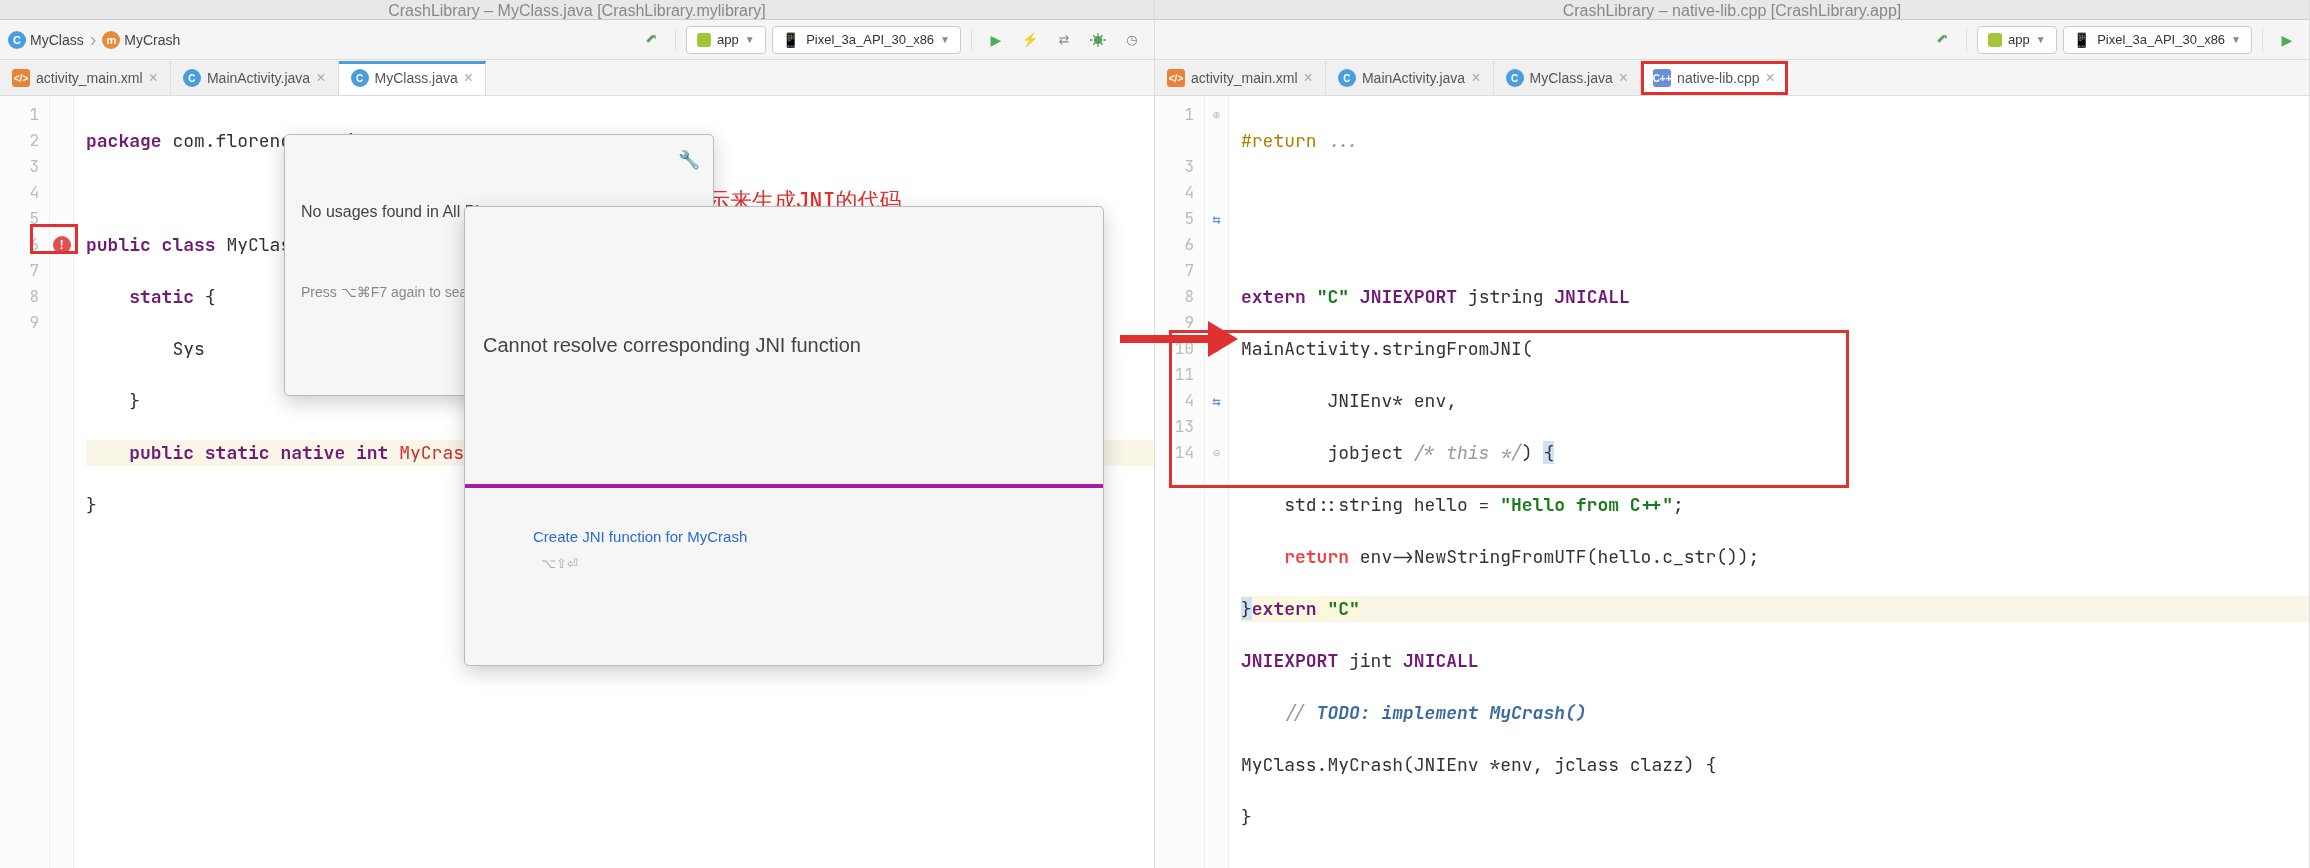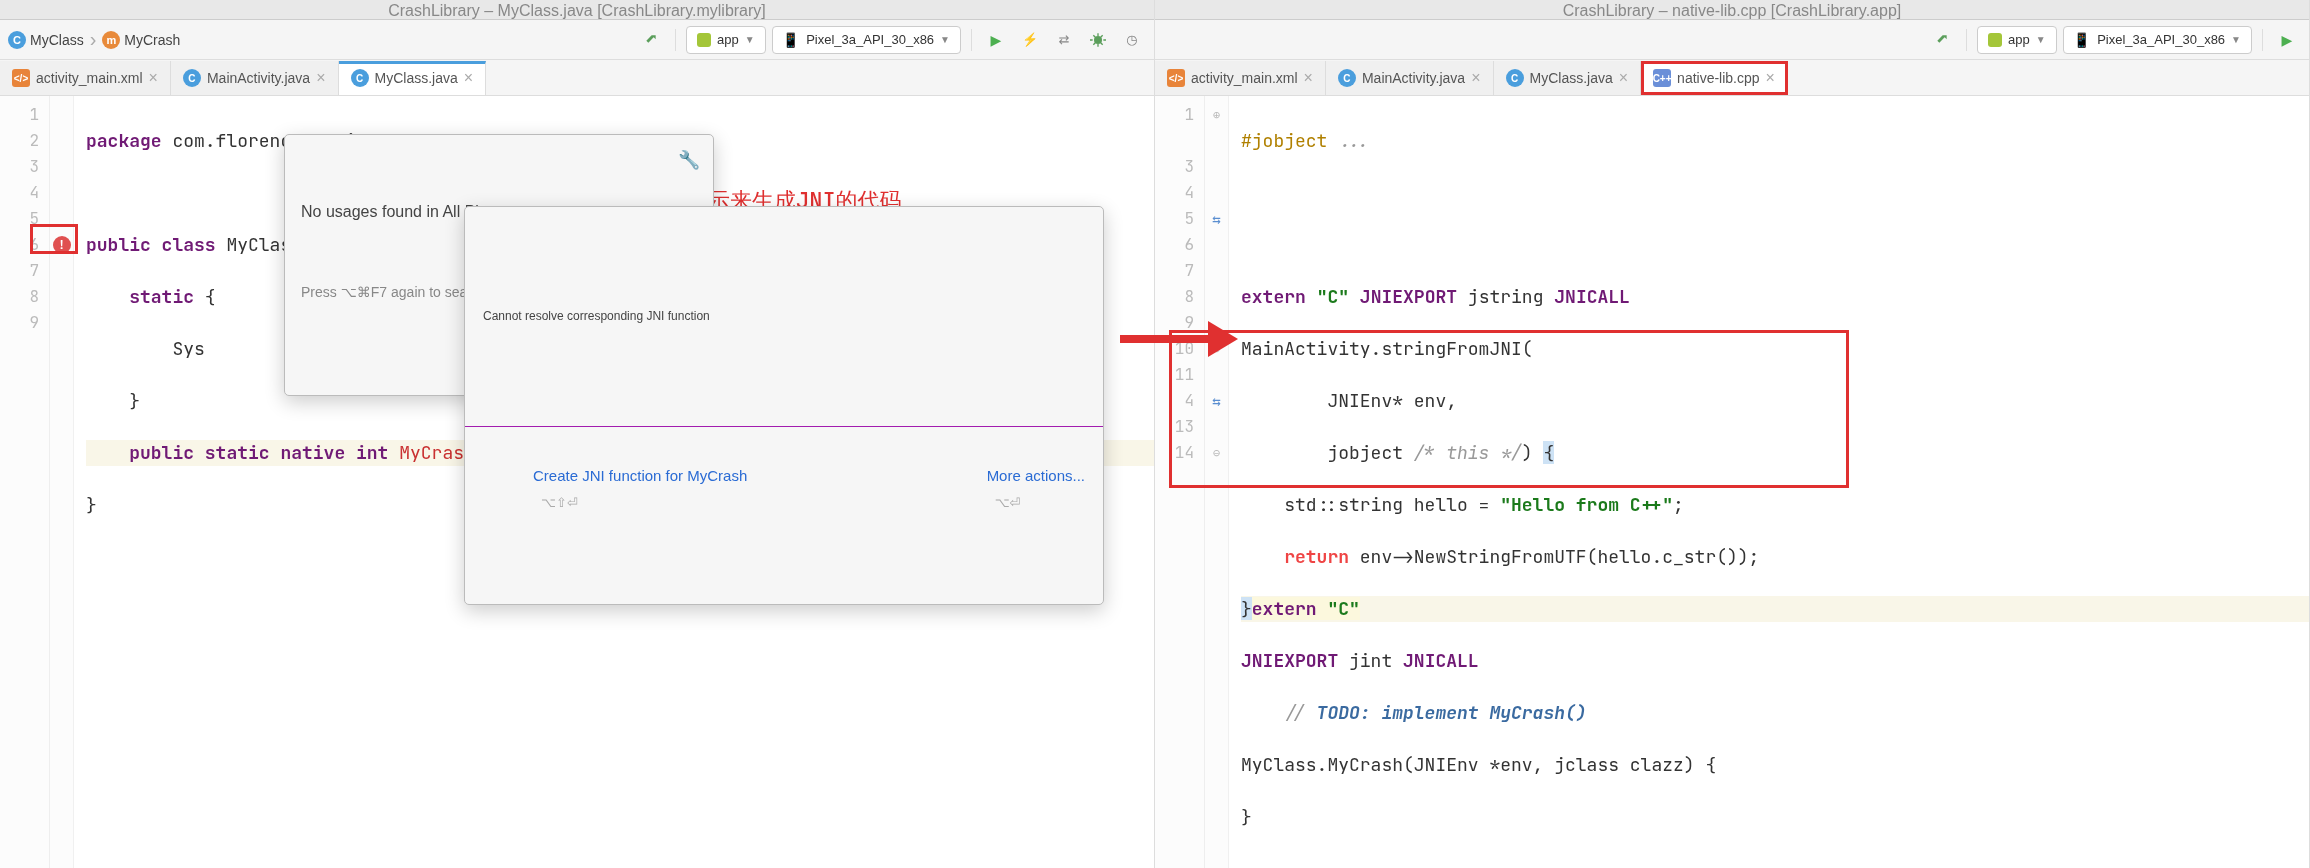--- a/index.html
+++ b/index.html
@@ -185,23 +185,23 @@
     .popup-usage .ttl { font-size: 16px; color: #444; }
     .popup-usage .sub { font-size: 14px; color: #888; margin-top: 2px; }
     .popup-usage .wrench {
       position: absolute; right: 12px; top: 12px; color: #888; font-size: 18px;
     }
 
     .popup-intent {
       left: 390px; top: 110px; width: 640px;
       background: #f6f6f6;
     }
-    .popup-intent .msg { padding: 14px 18px; font-size: 12px; color: #444; line-height: 1.45; }
+    .popup-intent .msg { padding: 14px 18px; font-size: 20px; color: #444; line-height: 1.45; }
     .popup-intent .actions {
-      border-top: 1px solid #a21caf;
+      border-top: 4px solid #a21caf;
       padding: 10px 18px;
       display: flex; align-items: center; justify-content: space-between;
       font-size: 15px;
     }
     .popup-intent .link { color: #2a6bd4; cursor: pointer; }
     .popup-intent .hint { color: #aaa; font-size: 13px; margin-left: 8px; }
 
     .annotation-cn {
       position: absolute;
       left: 540px; top: 92px;
@@ -352,24 +352,20 @@
 
       
       <div class="popup popup-intent">
         <div class="msg">
           <div>Cannot resolve corresponding JNI function</div>
         </div>
         <div class="actions">
           <span>
             <span class="link">Create JNI function for MyCrash</span>
             <span class="hint">⌥⇧⏎</span>
-          </span>
-          <span>
-            <span class="link">More actions...</span>
-            <span class="hint">⌥⏎</span>
           </span>
         </div>
       </div>
 
       
       <div class="annotation-cn">
         <span>利用</span>
         <span class="bulb"></span>
         <span>提示来生成JNI的代码</span>
       </div>
@@ -464,21 +460,21 @@
       <div class="ln"></div>
       <div class="ln">
           <span class="nav-icon" style="color:#5a8ed0">⇆</span>
         </div>
       <div class="ln"></div>
       <div class="ln">
           <span class="fold-chevron">⊖</span>
         </div>
     </div>
     <div class="code">
-<div class="line"><span class="macro">#jobject</span><span class="cmt"> ...</span></div>
+<div class="line"><span class="macro">#return</span><span class="cmt"> ...</span></div>
 <div class="line"></div>
 <div class="line"></div>
 <div class="line"><span class="kw">extern</span> <span class="str">"C"</span> <span class="kw">JNIEXPORT</span> <span>jstring</span> <span class="kw">JNICALL</span></div>
 <div class="line"><span>MainActivity.stringFromJNI(</span></div>
 <div class="line"><span>        JNIEnv* env,</span></div>
 <div class="line"><span>        jobject </span><span class="cmt">/* this */</span><span>) </span><span class="brace-hl">{</span></div>
 <div class="line"><span>    std::string hello = </span><span class="str">"Hello from C++"</span><span>;</span></div>
 <div class="line">    <span class="kw-ret">return</span><span> env-&gt;NewStringFromUTF(hello.c_str());</span></div>
 <div class="line hl-line"><span class="hl-extern"><span class="brace-hl">}</span><span class="kw">extern</span> <span class="str">"C"</span></span></div>
 <div class="line"><span class="kw">JNIEXPORT</span> <span>jint</span> <span class="kw">JNICALL</span></div>

